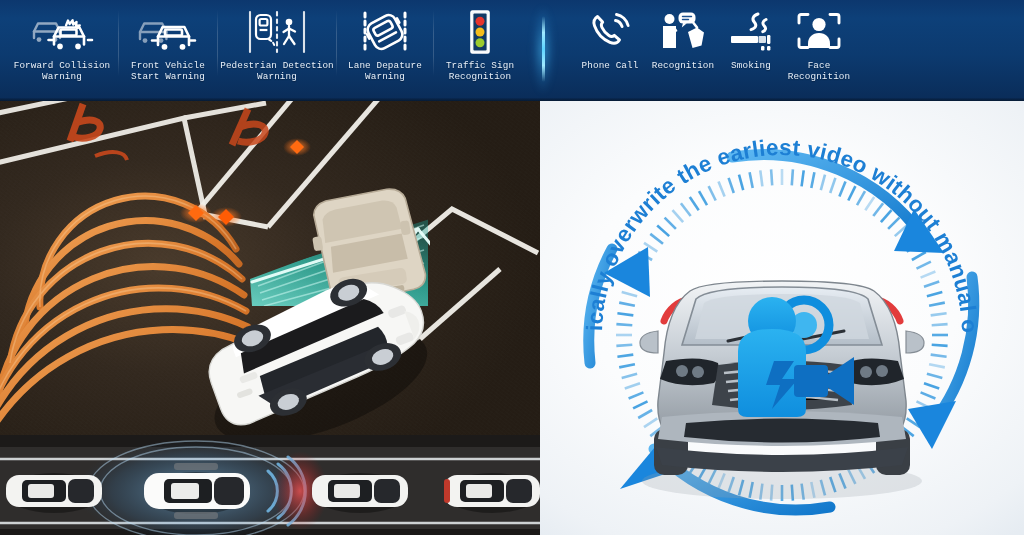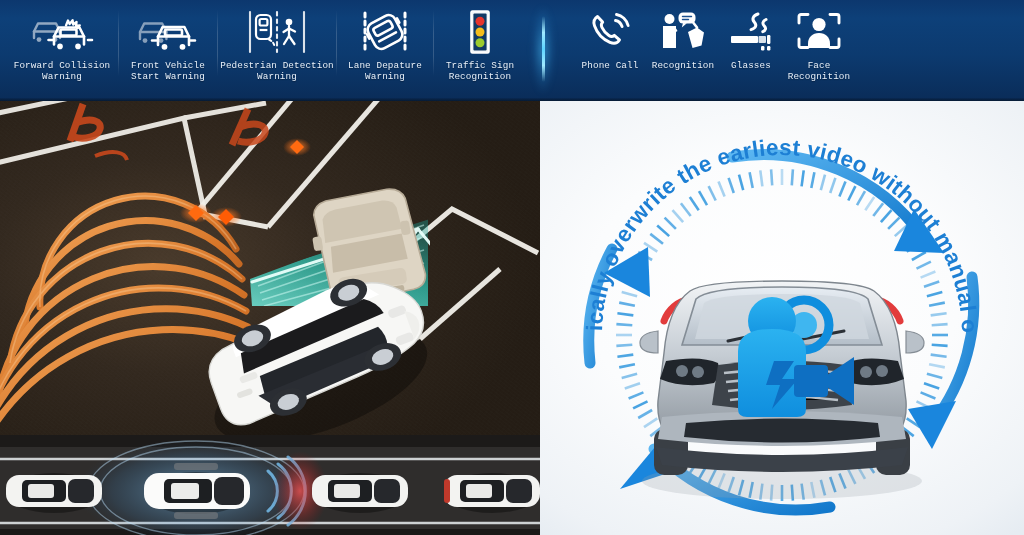--- a/index.html
+++ b/index.html
@@ -270,21 +270,21 @@
                 <path d="M31 4c-5 1.6-6.4 5-3.6 8.2 2.6 3 1.6 6-3.4 7.4"></path>
                 <path d="M39 9.5c-3.4 1.6-4 4.2-1.6 6.6 2 2 1.4 4.4-1.6 5.6"></path>
               </g>
               <rect x="4" y="26" width="27" height="7" rx="1" fill="#ffffff"></rect>
               <rect x="31.5" y="26" width="7.5" height="7" rx="1" fill="#ffffff" opacity=".85"></rect>
               <rect x="40" y="25" width="3.4" height="9" rx="1.2" fill="#ffffff"></rect>
               <rect x="40" y="36" width="3.4" height="4.5" rx="1.2" fill="#ffffff"></rect>
               <rect x="34" y="36" width="3.4" height="4.5" rx="1.2" fill="#ffffff"></rect>
             </svg>
           </div>
-          <div class="flabel">Glasses</div>
+          <div class="flabel">Smoking</div>
         </div>
 
         <div class="feature" style="width:74px">
           <div class="ficon">
             <svg width="48" height="44" viewBox="0 0 48 44">
               <g fill="none" stroke="#ffffff" stroke-width="2.9" stroke-linecap="round" stroke-linejoin="round">
                 <path d="M4 13V6.5a2 2 0 0 1 2-2h7"></path>
                 <path d="M44 13V6.5a2 2 0 0 0-2-2h-7"></path>
                 <path d="M4 29v6.5a2 2 0 0 0 2 2h7"></path>
                 <path d="M44 29v6.5a2 2 0 0 1-2 2h-7"></path>

